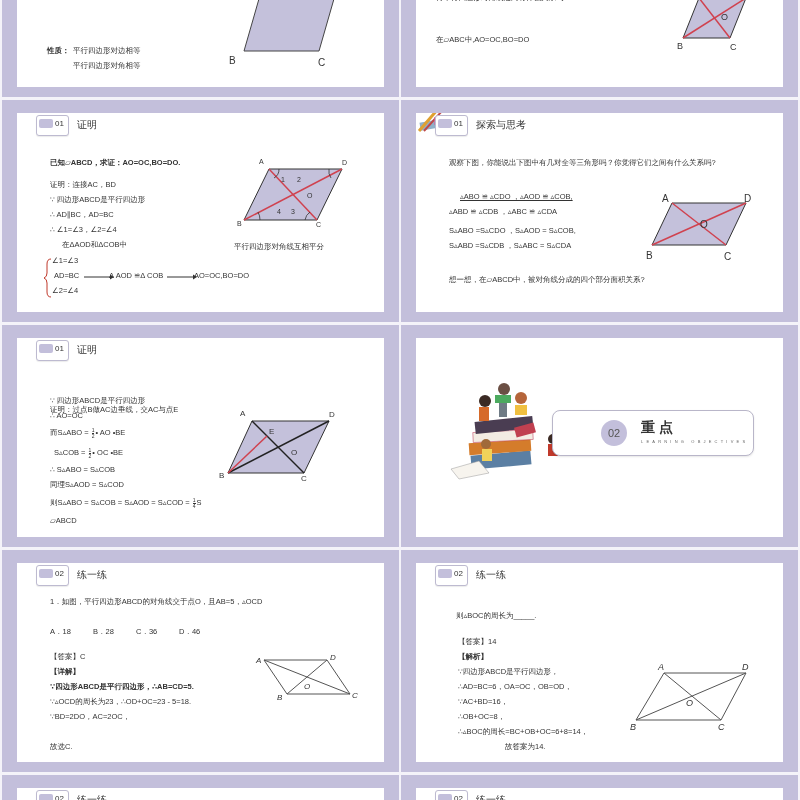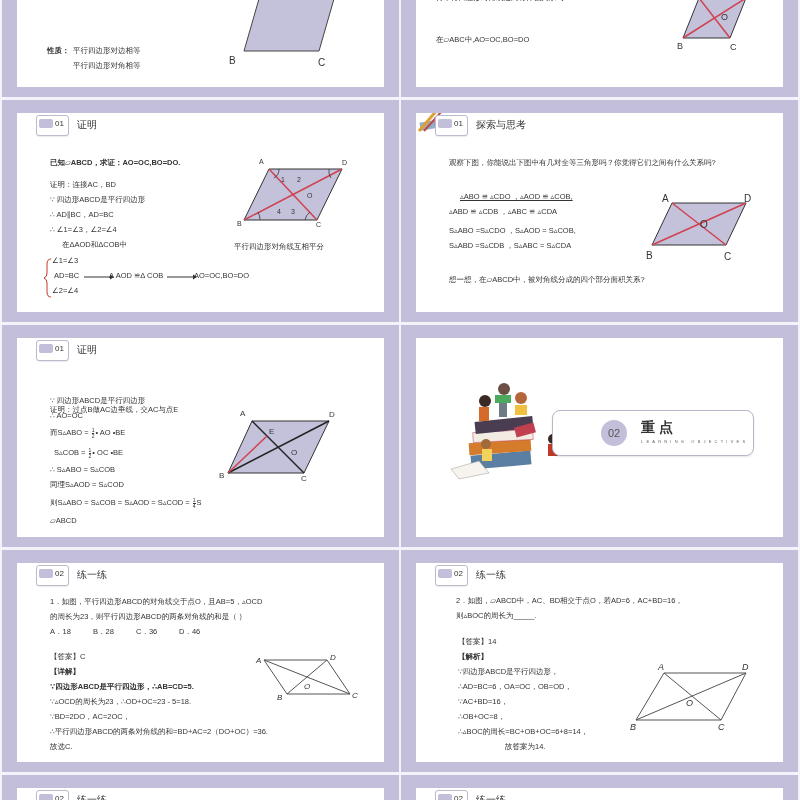--- a/index.html
+++ b/index.html
@@ -214,31 +214,29 @@
 <div class="slide" style="left:2px;top:550px;height:222px;">
   <div class="card">
     <div class="hdr">
       <div class="tag">
           <div class="sw"></div>
           <span class="num">02</span>
         </div>
       <span class="title">练一练</span>
     </div>
     <div class="txt" style="left:33px;top:31px;">1．如图，平行四边形ABCD的对角线交于点O，且AB=5，▵OCD</div>
-    <div class="txt" style="left:33px;top:46px;">的周长为23，则平行四边形ABCD的两条对角线的和是（       ）</div>
     <div class="txt" style="left:33px;top:61px;">A．18</div>
     <div class="txt" style="left:76px;top:61px;">B．28</div>
     <div class="txt" style="left:119px;top:61px;">C．36</div>
     <div class="txt" style="left:162px;top:61px;">D．46</div>
     <div class="txt" style="left:33px;top:86px;">【答案】C</div>
     <div class="txt" style="left:33px;top:101px;"><b>【详解】</b></div>
     <div class="txt" style="left:33px;top:116px;font-weight:bold;">∵四边形ABCD是平行四边形，∴AB=CD=5.</div>
     <div class="txt" style="left:33px;top:131px;">∵▵OCD的周长为23，∴OD+OC=23 - 5=18.</div>
     <div class="txt" style="left:33px;top:146px;">∵BD=2DO，AC=2OC，</div>
-    <div class="txt" style="left:33px;top:161px;">∴平行四边形ABCD的两条对角线的和=BD+AC=2（DO+OC）=36.</div>
     <div class="txt" style="left:33px;top:176px;">故选C.</div>
     <svg style="left:235px;top:85px;" width="120" height="70">
       <polygon points="12,12 75,12 98,46 35,46" fill="none" stroke="#555" stroke-width="1"></polygon>
       <line x1="12" y1="12" x2="98" y2="46" stroke="#555" stroke-width="1"></line>
       <line x1="35" y1="46" x2="75" y2="12" stroke="#555" stroke-width="1"></line>
       <text x="4" y="15" font-size="8" font-style="italic" font-family="Liberation Serif,serif">A</text>
       <text x="78" y="12" font-size="8" font-style="italic">D</text>
       <text x="52" y="41" font-size="8" font-style="italic">O</text>
       <text x="25" y="52" font-size="8" font-style="italic">B</text>
       <text x="100" y="50" font-size="8" font-style="italic">C</text>
@@ -248,21 +246,20 @@
 
 <div class="slide" style="left:401px;top:550px;height:222px;">
   <div class="card">
     <div class="hdr">
       <div class="tag">
           <div class="sw"></div>
           <span class="num">02</span>
         </div>
       <span class="title">练一练</span>
     </div>
-    <div class="txt" style="left:40px;top:30px;">2．如图，▱ABCD中，AC、BD相交于点O，若AD=6，AC+BD=16，</div>
     <div class="txt" style="left:40px;top:45px;">则▵BOC的周长为_____.</div>
     <div class="txt" style="left:42px;top:71px;">【答案】14</div>
     <div class="txt" style="left:42px;top:86px;"><b>【解析】</b></div>
     <div class="txt" style="left:42px;top:101px;">∵四边形ABCD是平行四边形，</div>
     <div class="txt" style="left:42px;top:116px;">∴AD=BC=6，OA=OC，OB=OD，</div>
     <div class="txt" style="left:42px;top:131px;">∵AC+BD=16，</div>
     <div class="txt" style="left:42px;top:146px;">∴OB+OC=8，</div>
     <div class="txt" style="left:42px;top:161px;">∴▵BOC的周长=BC+OB+OC=6+8=14，</div>
     <div class="txt" style="left:42px;top:176px;margin-left:47px;">故答案为14.</div>
     <svg style="left:210px;top:95px;" width="130" height="80">

